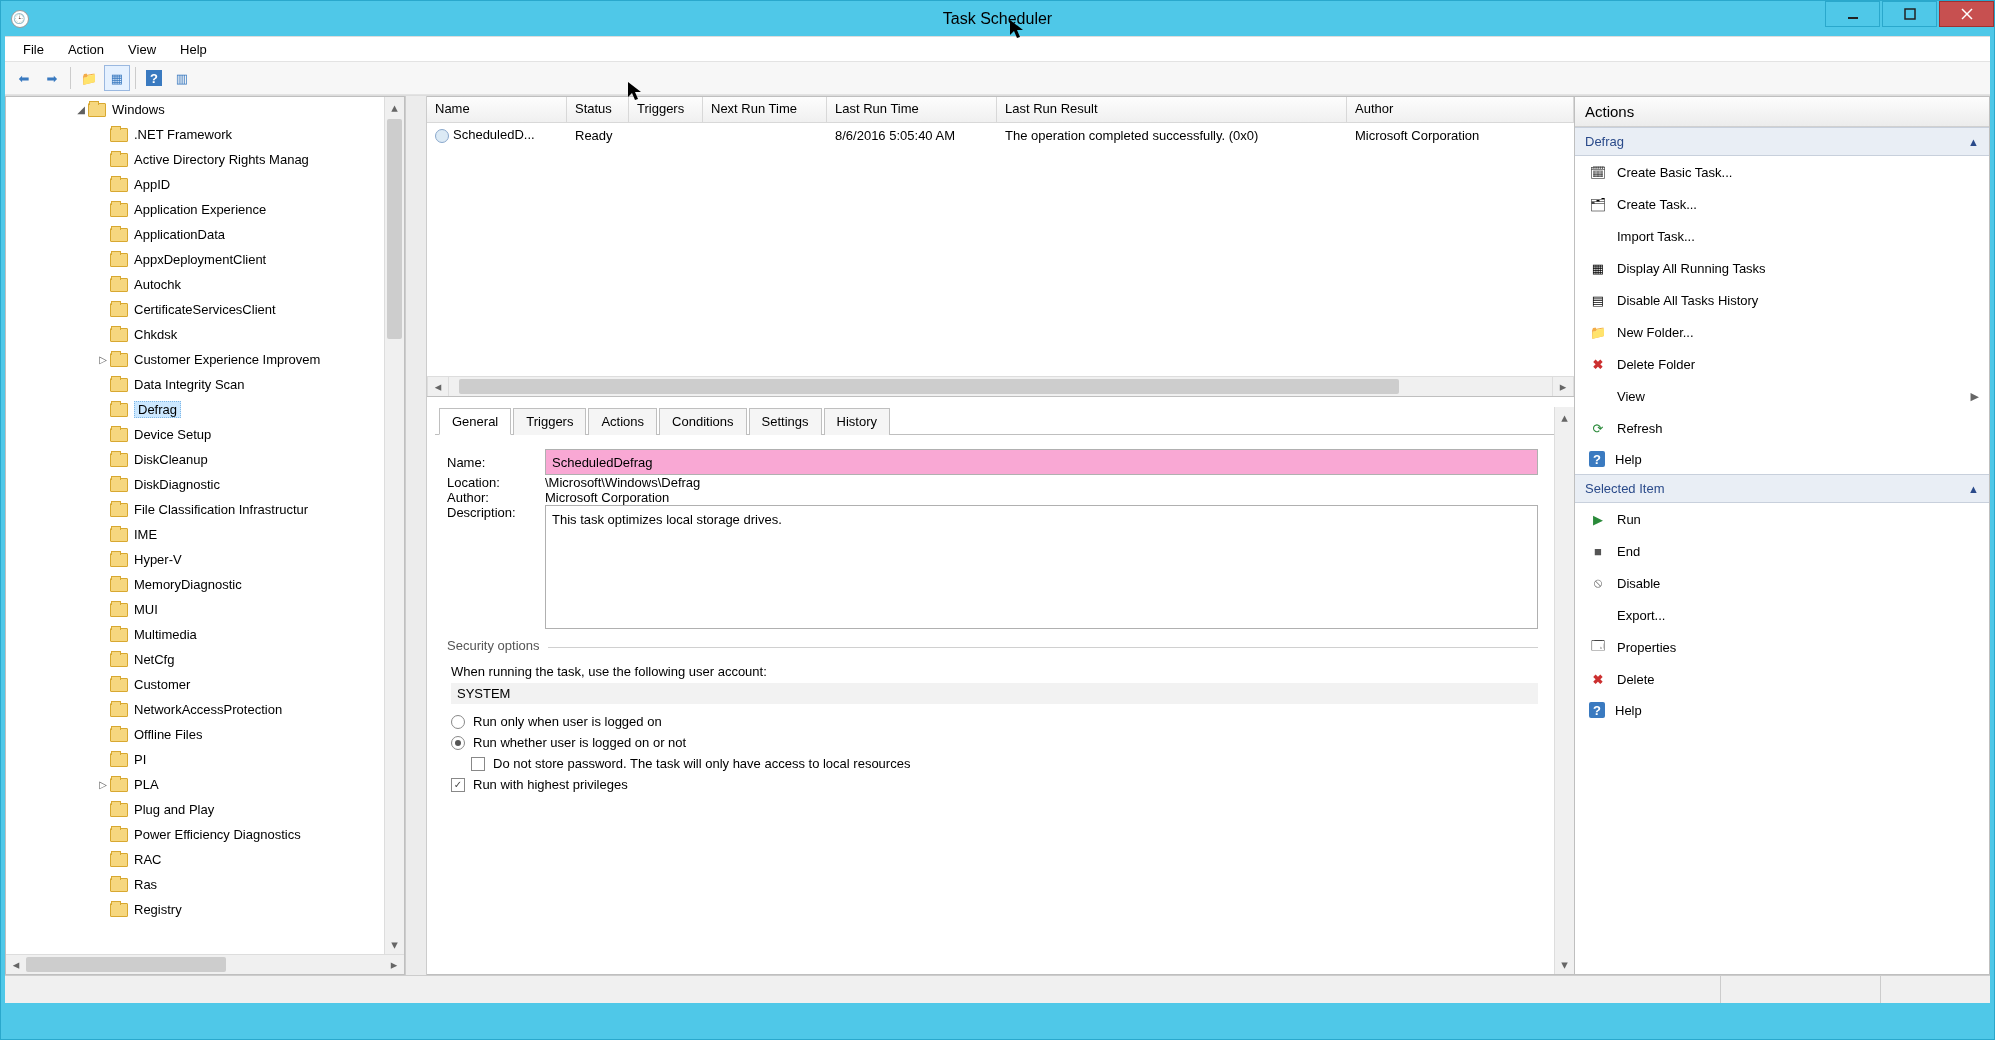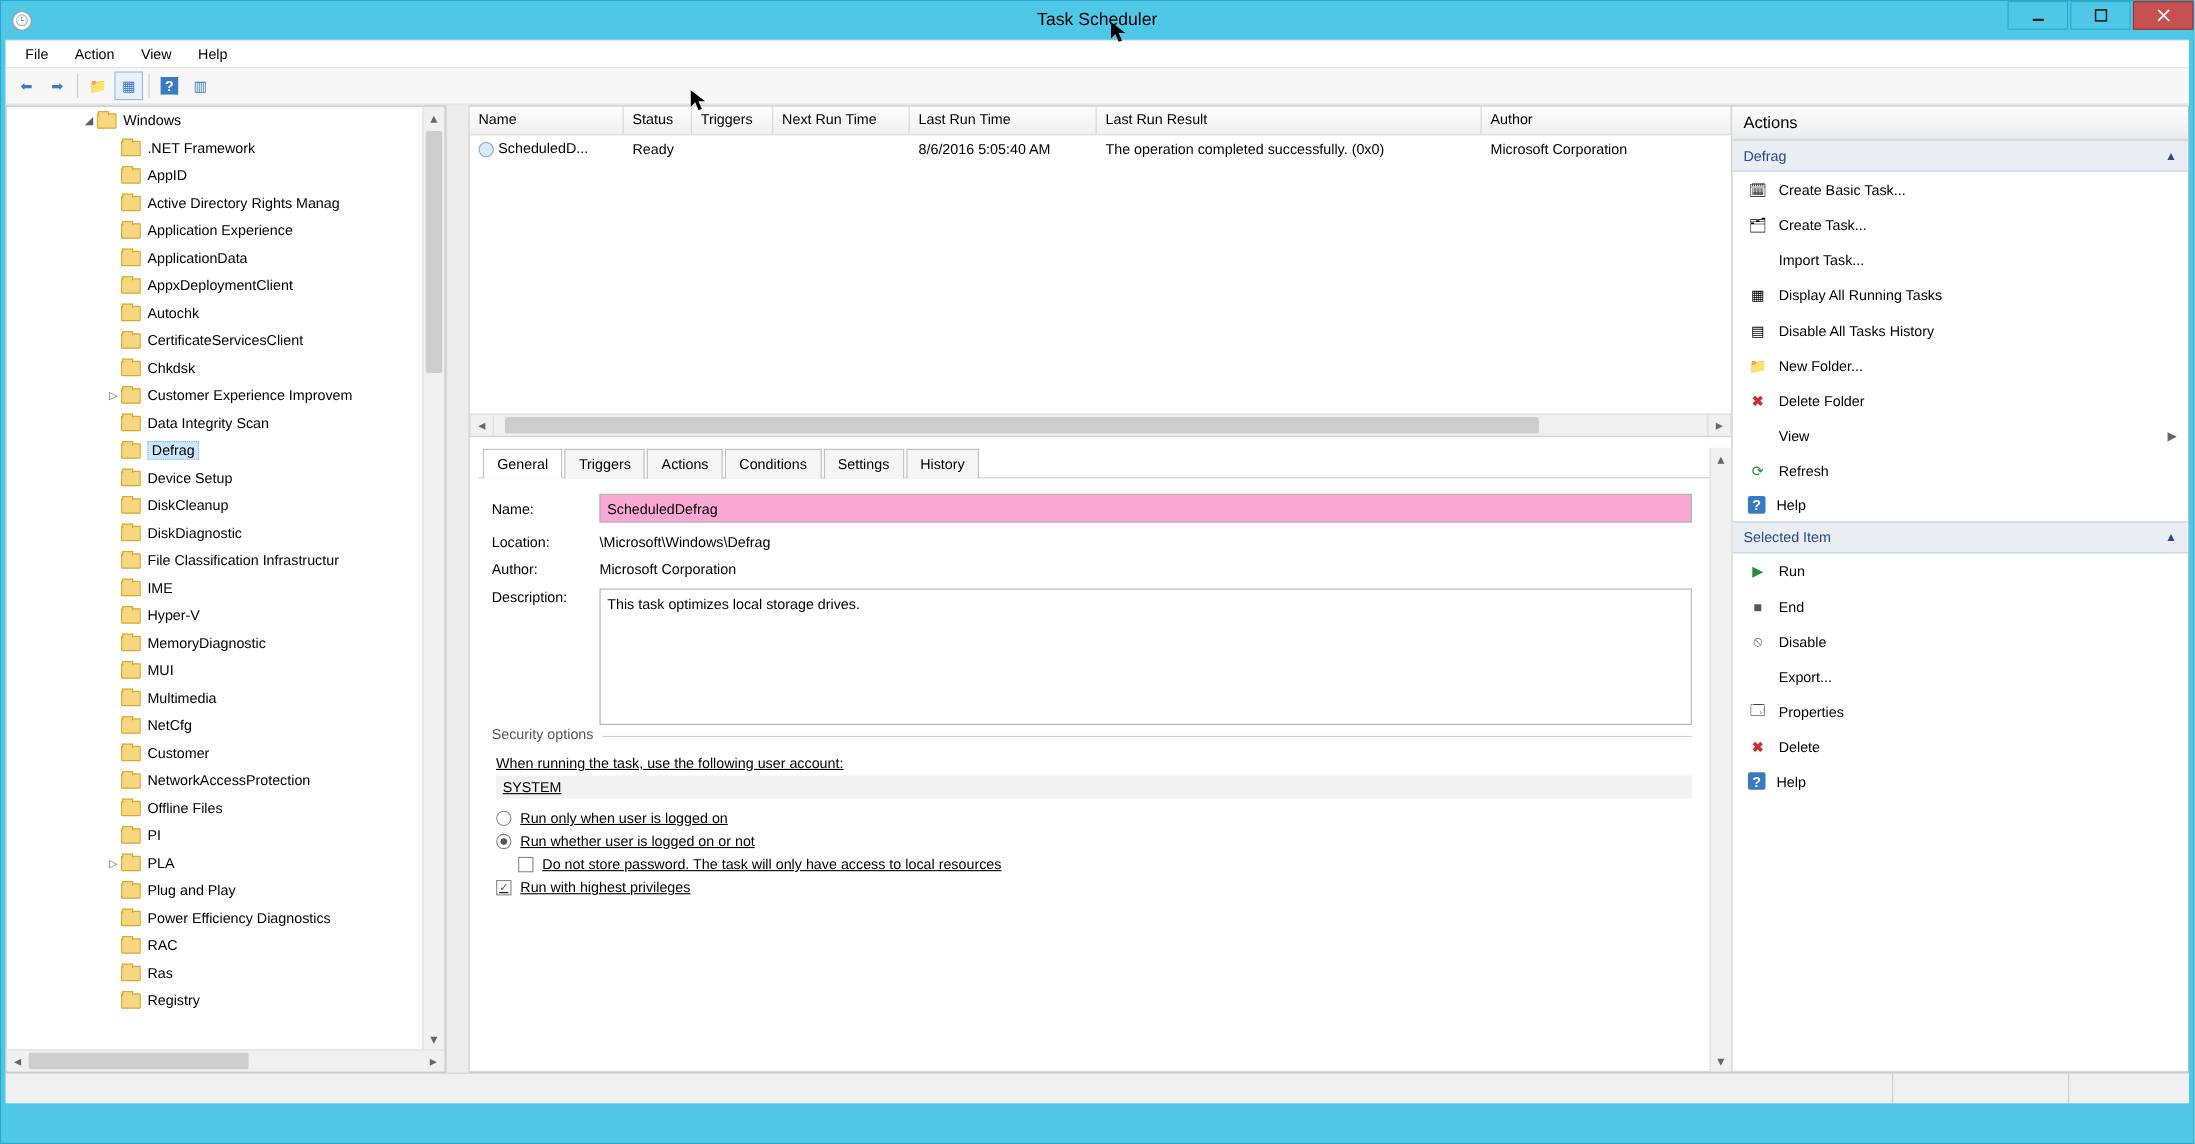--- a/index.html
+++ b/index.html
@@ -45,26 +45,26 @@
 .task-list .task-icon { width:14px; height:14px; border:1px solid #8aa8cc; border-radius:50%; display:inline-block; margin-right:4px; vertical-align:middle; background:#dceaf5; }
 .task-list .hscroll { height: 20px; background:#f0f0f0; border-top:1px solid #ddd; display:flex; margin-top:auto; }
 .task-list .hscroll .arrow { width:22px; display:flex; align-items:center; justify-content:center; color:#666; border-left:1px solid #ddd; border-right:1px solid #ddd; }
 .task-list .hscroll .track { flex:1; position:relative; }
 .task-list .hscroll .thumb { position:absolute; top:2px; bottom:2px; left:10px; width:940px; background:#cdcdcd; border-radius:2px; }
 .detail-panel { flex:1; position:relative; padding: 10px 8px 0 8px; }
 .tabs { display:flex; gap:0; border-bottom:1px solid #bfbfbf; padding-left: 4px; }
 .tab { padding: 5px 12px; border:1px solid #bfbfbf; border-bottom:none; background:#f5f5f5; margin-right:2px; position:relative; top:1px; }
 .tab.active { background:#fff; font-weight:normal; top:1px; border-bottom:1px solid #fff; }
 .tab-body { border-top:none; padding: 14px 12px; background:#fff; }
-.form-row { display:flex; align-items:center; margin-bottom: 10px; }
+.form-row { display:flex; align-items:center; }
 .form-row .lbl { width: 98px; }
 .form-row .input { flex:1; border:1px solid #b0b0b0; padding:2px 6px; background:#f9a8d4; height:26px; }
 .form-row .readonly { border:none; background:transparent; }
 .desc-box { flex:1; border:1px solid #b0b0b0; padding:6px; height: 124px; resize:none; background:#fff; }
-.fieldset { margin-top: 2px; border-top: 1px solid #d0d0d0; padding-top: 10px; position:relative;text-decoration:underline; }
+.fieldset { margin-top: 18px; border-top: 1px solid #d0d0d0; padding-top: 10px; position:relative; }
 .fieldset .legend { position:absolute; top:-10px; left:0; background:#fff; padding-right:8px; color:#555; }
 .radio-row, .check-row { display:flex; align-items:center; gap:8px; margin: 6px 0 6px 4px; }
 .radio-row.indent { margin-left: 24px; }
 .radio { width:14px; height:14px; border:1px solid #888; border-radius:50%; display:inline-flex; align-items:center; justify-content:center; }
 .radio.checked::after { content:""; width:6px; height:6px; background:#555; border-radius:50%; }
 .chk { width:14px; height:14px; border:1px solid #888; display:inline-flex; align-items:center; justify-content:center; font-size:10px; color:#444; }
 .chk.checked::after { content:"✓"; }
 .detail-vscroll { position:absolute; right:0; top:10px; bottom:0; width:20px; background:#f0f0f0; border-left:1px solid #ddd; }
 .detail-vscroll .arrow { height:20px; display:flex; align-items:center; justify-content:center; color:#666; }
 .detail-vscroll .track { position:absolute; top:20px; bottom:20px; left:2px; right:2px; }
@@ -150,26 +150,26 @@
               <span>Windows</span>
             </li>
             <li class="tree-item tree-child">
               <span class="expander"></span>
               <span class="folder"></span>
               <span>.NET Framework</span>
             </li>
             <li class="tree-item tree-child">
               <span class="expander"></span>
               <span class="folder"></span>
+              <span>Active Directory Rights Manag</span>
+            </li>
+            <li class="tree-item tree-child">
+              <span class="expander"></span>
+              <span class="folder"></span>
               <span>AppID</span>
-            </li>
-            <li class="tree-item tree-child">
-              <span class="expander"></span>
-              <span class="folder"></span>
-              <span>Active Directory Rights Manag</span>
             </li>
             <li class="tree-item tree-child">
               <span class="expander"></span>
               <span class="folder"></span>
               <span>Application Experience</span>
             </li>
             <li class="tree-item tree-child">
               <span class="expander"></span>
               <span class="folder"></span>
               <span>ApplicationData</span>

